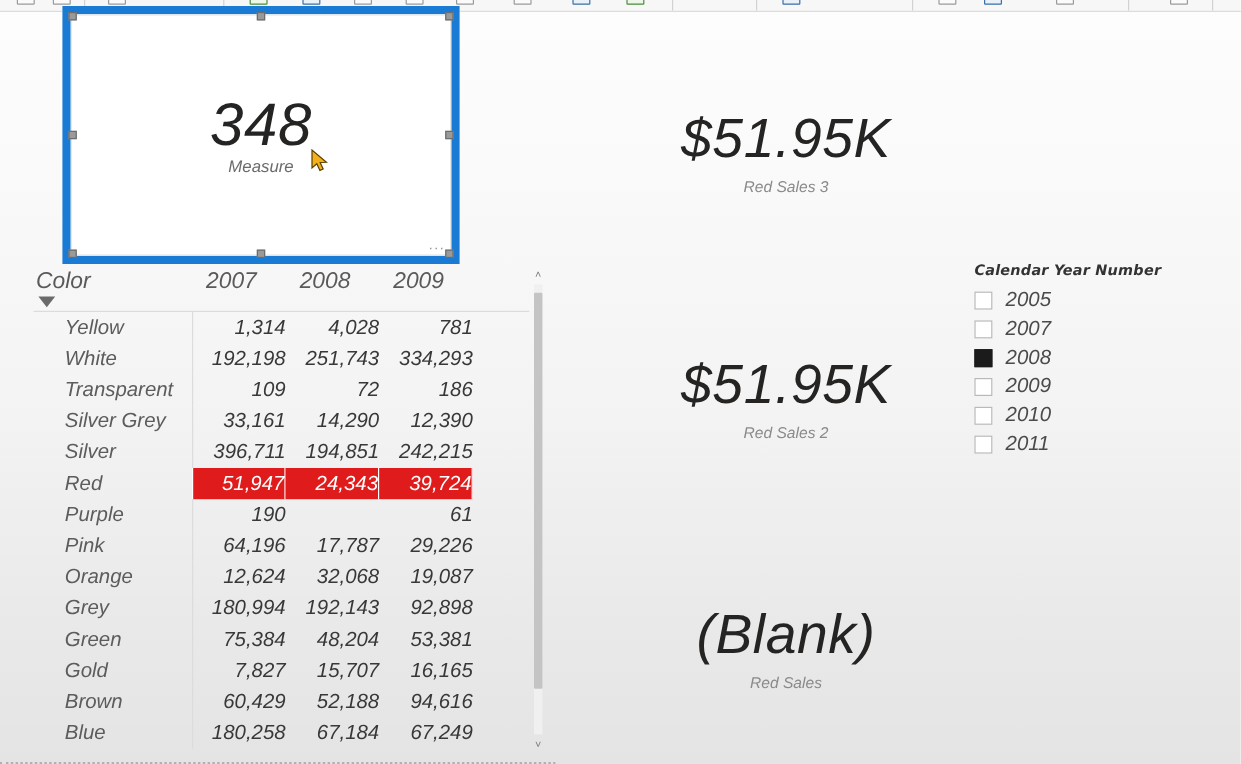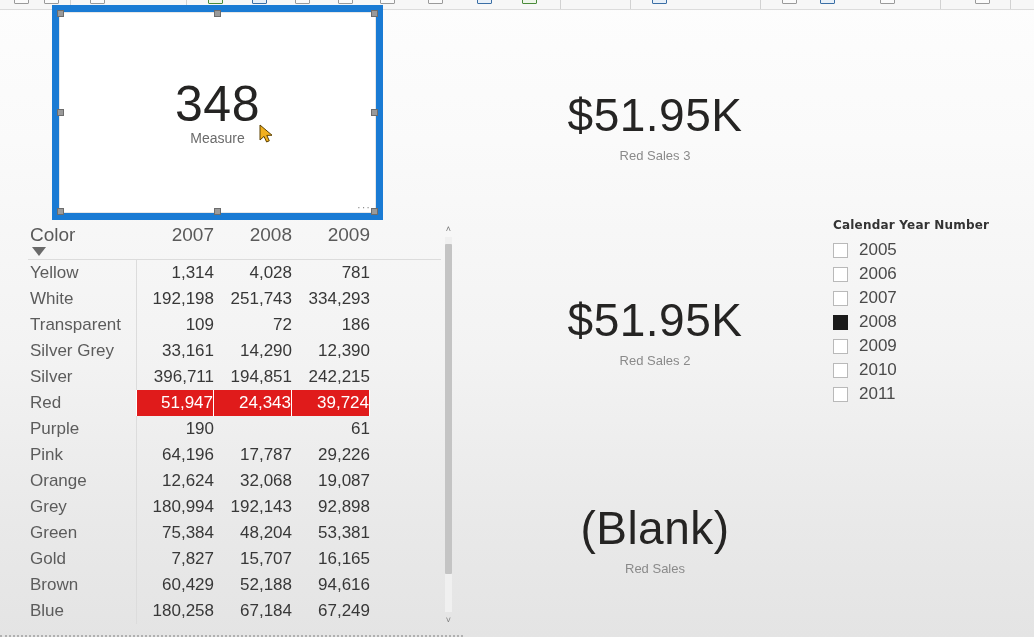--- a/index.html
+++ b/index.html
@@ -17,20 +17,21 @@
   #app {
     position: relative;
     width: 1034px;
     height: 637px;
     background: linear-gradient(180deg,
                 #fdfdfd 0%,
                 #fafafa 22%,
                 #f3f3f3 55%,
                 #e9e9e9 82%,
                 #e4e4e4 100%);
+    font-style: italic;
   }
 
   
   .ribbon {
     position: absolute;
     top: 0; left: 0;
     width: 1034px;
     height: 10px;
     background: #f7f7f7;
     border-bottom: 1px solid #dcdcdc;
@@ -153,21 +154,21 @@
   .th-year { width: 78px; text-align: right; }
   .hdr-rule {
     position: absolute;
     left: 28px;
     right: 22px;
     bottom: 0;
     height: 1px;
     background: #dcdcdc;
   }
 
-  .tbl-rows { position: relative; }
+  .tbl-rows { position: relative; margin-left: 24px; }
   .trow {
     display: flex;
     align-items: center;
     height: 26px;
     padding: 0 14px 0 30px;
     position: relative;
   }
   .td-color {
     width: 106px;
     font-size: 17px;
@@ -257,21 +258,21 @@
     color: #8a8a8a;
     white-space: nowrap;
   }
   #card-red-sales-3 { left: 515px; top: 92px; width: 280px; }
   #card-red-sales-2 { left: 515px; top: 297px; width: 280px; }
   #card-red-sales   { left: 515px; top: 505px; width: 280px; }
 
   
   .slicer {
     position: absolute;
-    left: 833px;
+    left: 812px;
     top: 218px;
     width: 160px;
   }
   .slicer-title {
     font-size: 12px;
     font-weight: 700;
     color: #333333;
     letter-spacing: 0.2px;
     margin-bottom: 6px;
     font-family: "DejaVu Sans", sans-serif;
@@ -496,24 +497,20 @@
 
   <div class="slicer">
     <div class="slicer-title">Calendar Year Number</div>
     <div id="slicer-items">
         <div class="slicer-item">
           <div class="chk"></div>
           <div class="slicer-label">2005</div>
         </div>
         <div class="slicer-item">
           <div class="chk"></div>
-          <div class="slicer-label">2006</div>
-        </div>
-        <div class="slicer-item">
-          <div class="chk"></div>
           <div class="slicer-label">2007</div>
         </div>
         <div class="slicer-item">
           <div class="chk checked"></div>
           <div class="slicer-label">2008</div>
         </div>
         <div class="slicer-item">
           <div class="chk"></div>
           <div class="slicer-label">2009</div>
         </div>

